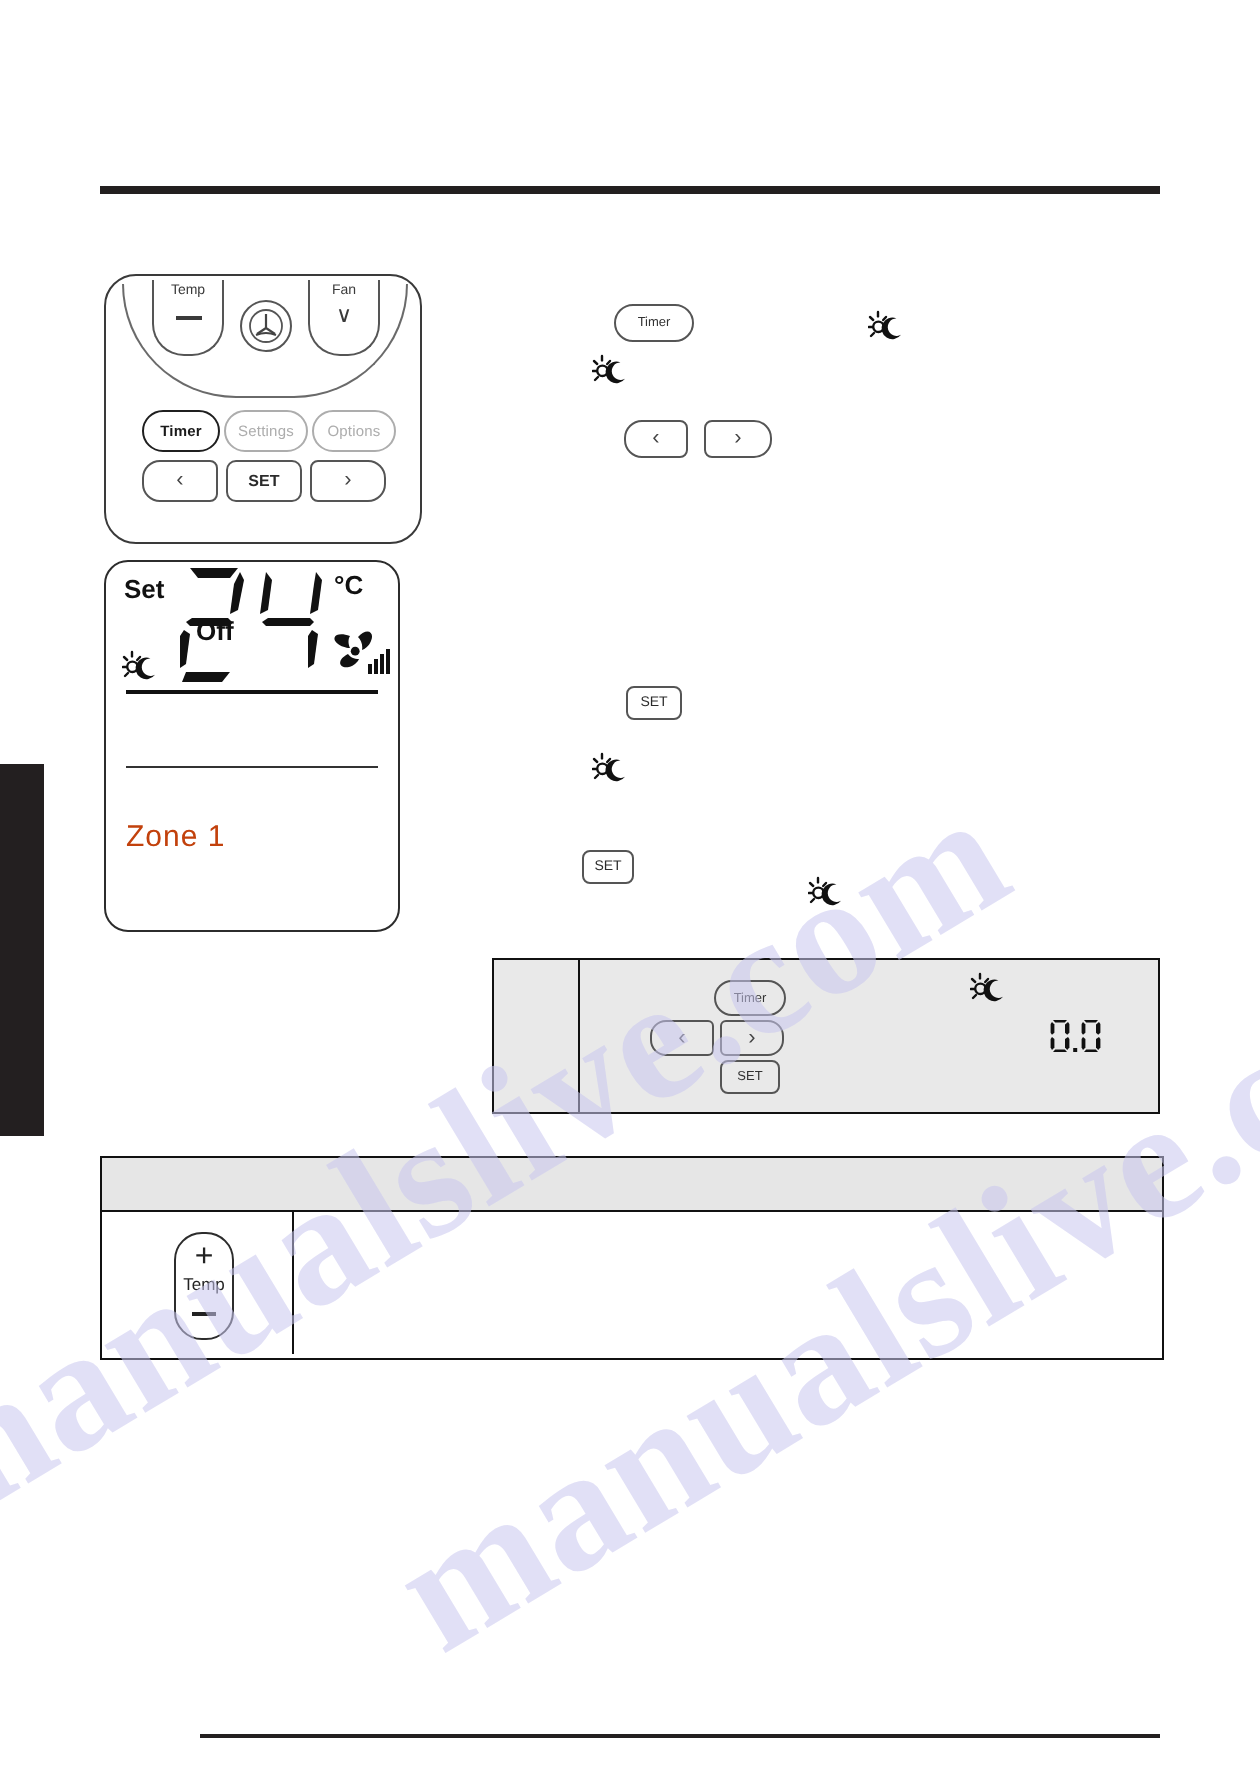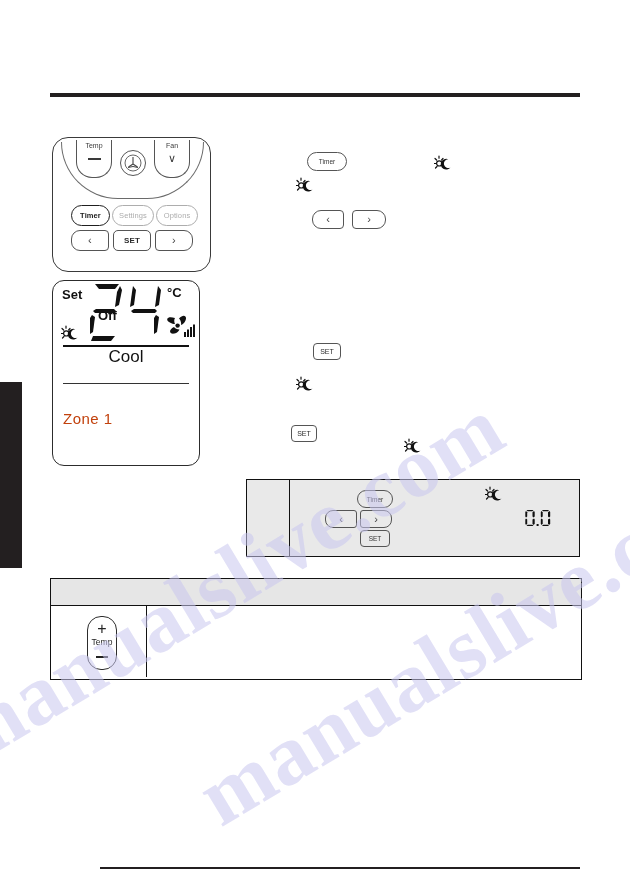--- a/index.html
+++ b/index.html
@@ -224,21 +224,20 @@
       <g fill="#111">
         <rect x="21" y="18" width="2" height="5"></rect>
         <rect x="24" y="15.5" width="2" height="7.5"></rect>
         <rect x="27" y="13" width="2" height="10"></rect>
         <rect x="30" y="10.5" width="2" height="12.5"></rect>
       </g>
     </svg>
   </div>
 
   <div class="lcd-div1"></div>
-  <div class="lcd-mode">Cool</div>
   <div class="lcd-div2"></div>
   <div class="lcd-zone">Zone 1</div>
 </div>
 
 <div class="flt f-btn-oval" style="left:307px;top:152px;width:38px;height:17px;">Timer</div>
 
 <div class="flt" style="left:296px;top:177px;">
   <svg width="19" height="17" viewBox="0 0 19 17">
     <g stroke="#111" stroke-width="1.2" stroke-linecap="round">
       <line x1="5" y1="1" x2="5" y2="3.2"></line>

